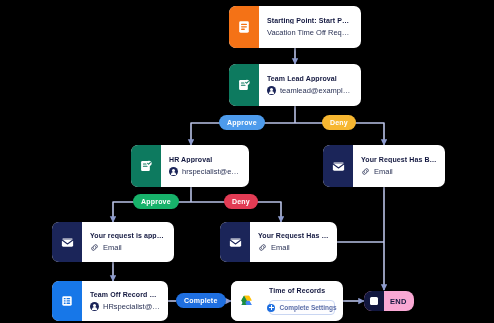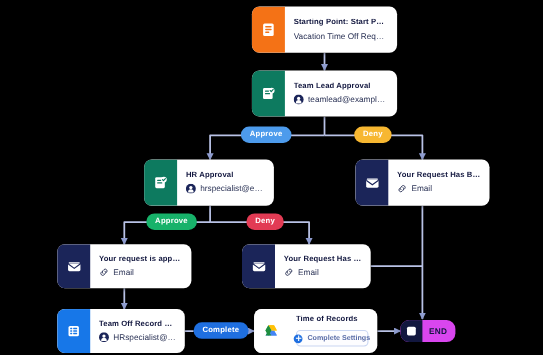--- a/index.html
+++ b/index.html
@@ -100,21 +100,21 @@
   .badge-amber  { background: #f7b731; }
   .badge-green  { background: #17b26a; }
   .badge-red    { background: #e23b54; }
   .badge-cblue  { background: #1f6fe0; }
 
   
   .end-node {
     position: absolute;
     display: flex;
     align-items: center;
-    background: #d946ef;
+    background: #f9a8d4;
     border-radius: 8px;
     box-shadow: 0 1px 3px rgba(0,0,0,0.45);
     overflow: hidden;
     height: 20px;
   }
   .end-icon {
     width: 20px;
     height: 20px;
     flex: 0 0 20px;
     background: #12173f;

